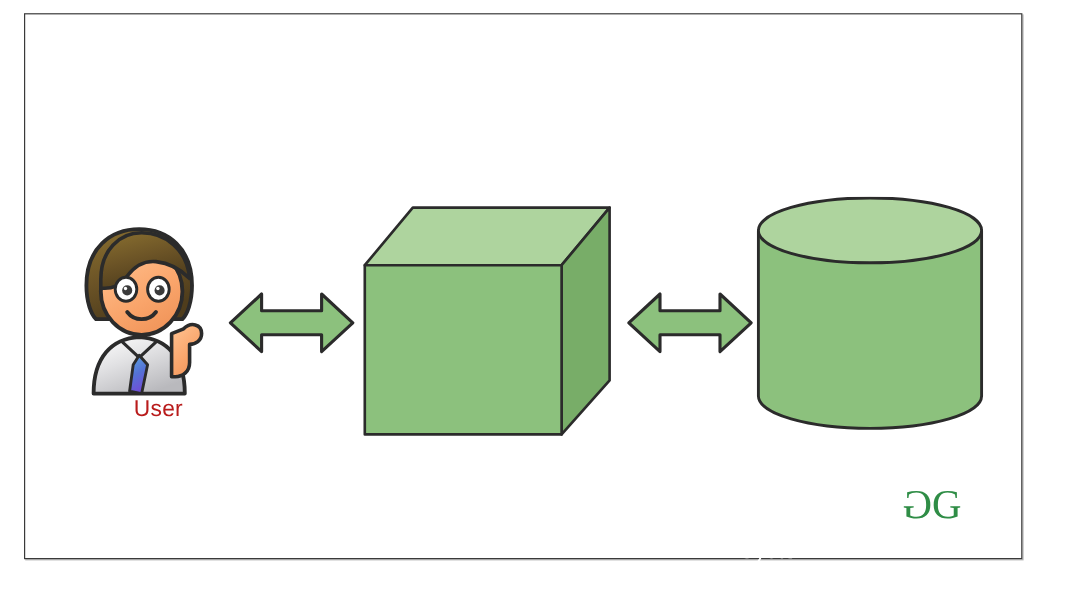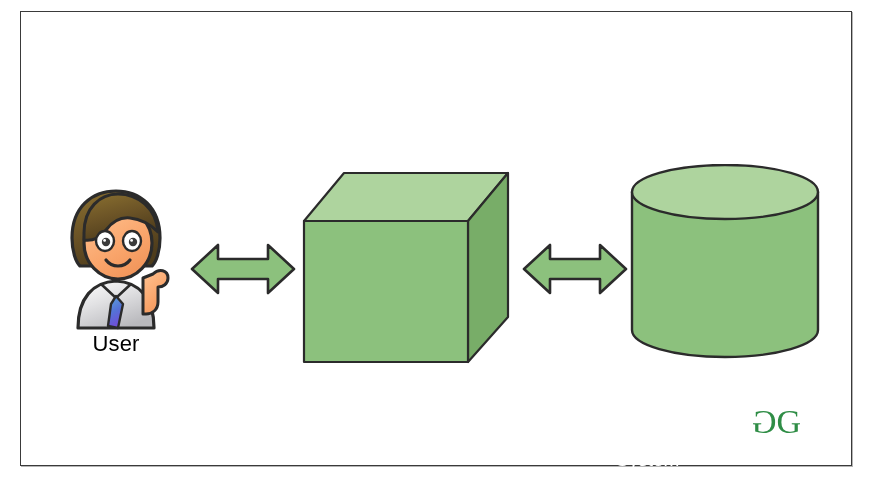--- a/index.html
+++ b/index.html
@@ -44,26 +44,26 @@
   .user-actor {
     position: absolute;
     left: 60px;
     top: 186px;
     width: 112px;
     height: 182px;
   }
   .user-actor svg { display: block; }
   .user-label {
     position: absolute;
-    left: 0;
+    left: 16px;
     top: 145px;
     width: 112px;
     text-align: center;
-    font-size: 22px;
-    color: #000000;
+    font-size: 19px;
+    color: #b91c1c;
     font-family: "Liberation Sans", sans-serif;
     letter-spacing: 0.2px;
   }
 
   
   .arrow-shape { position: absolute; }
 
   
   .cube-shape {
     position: absolute;

